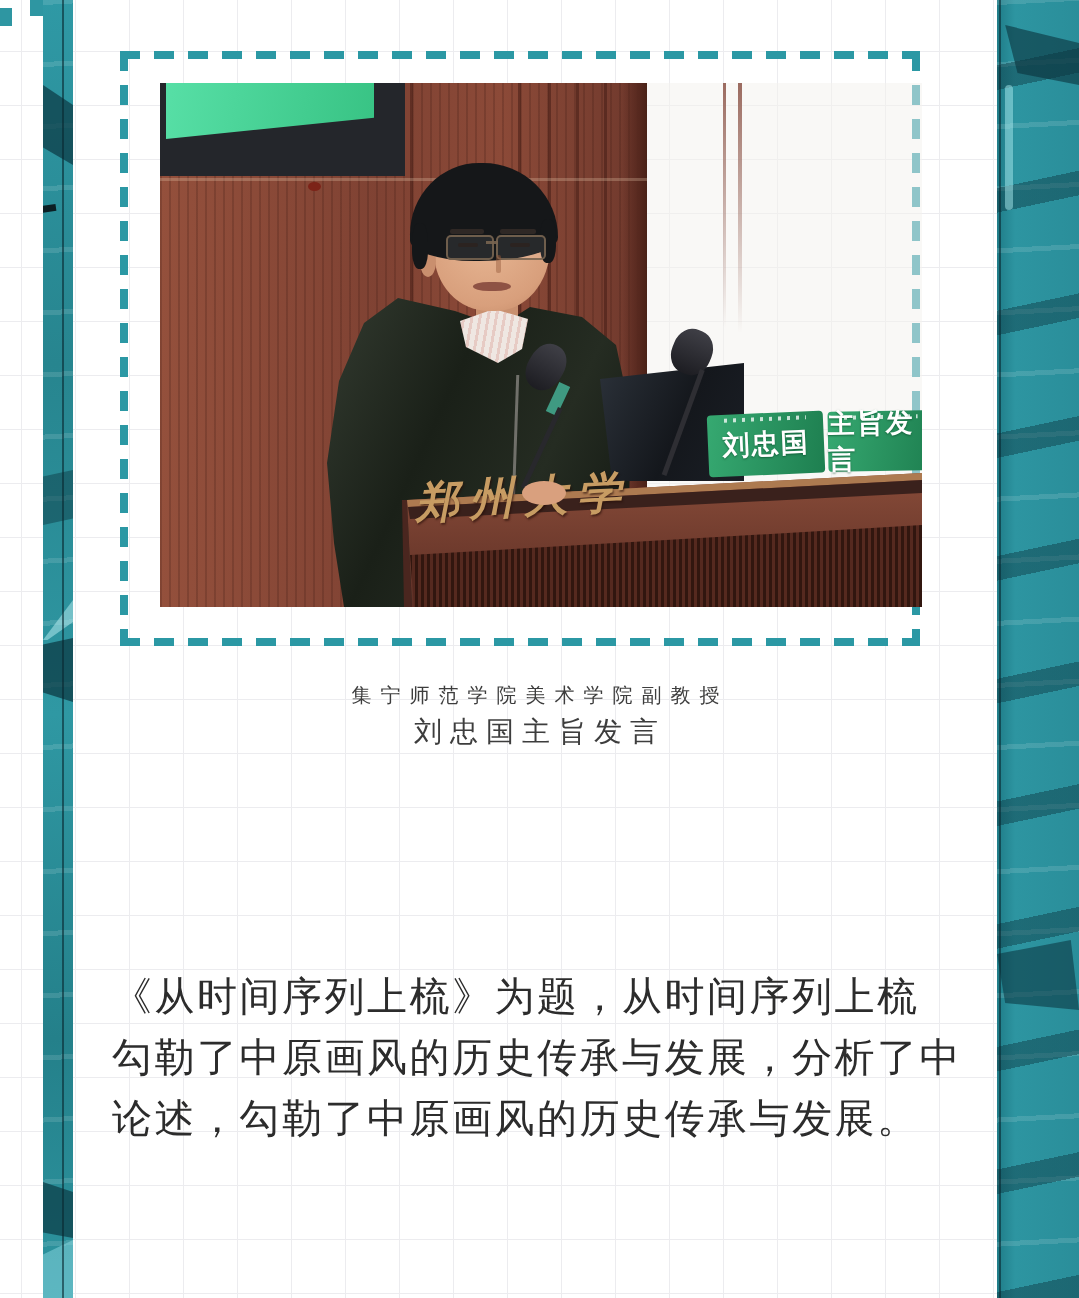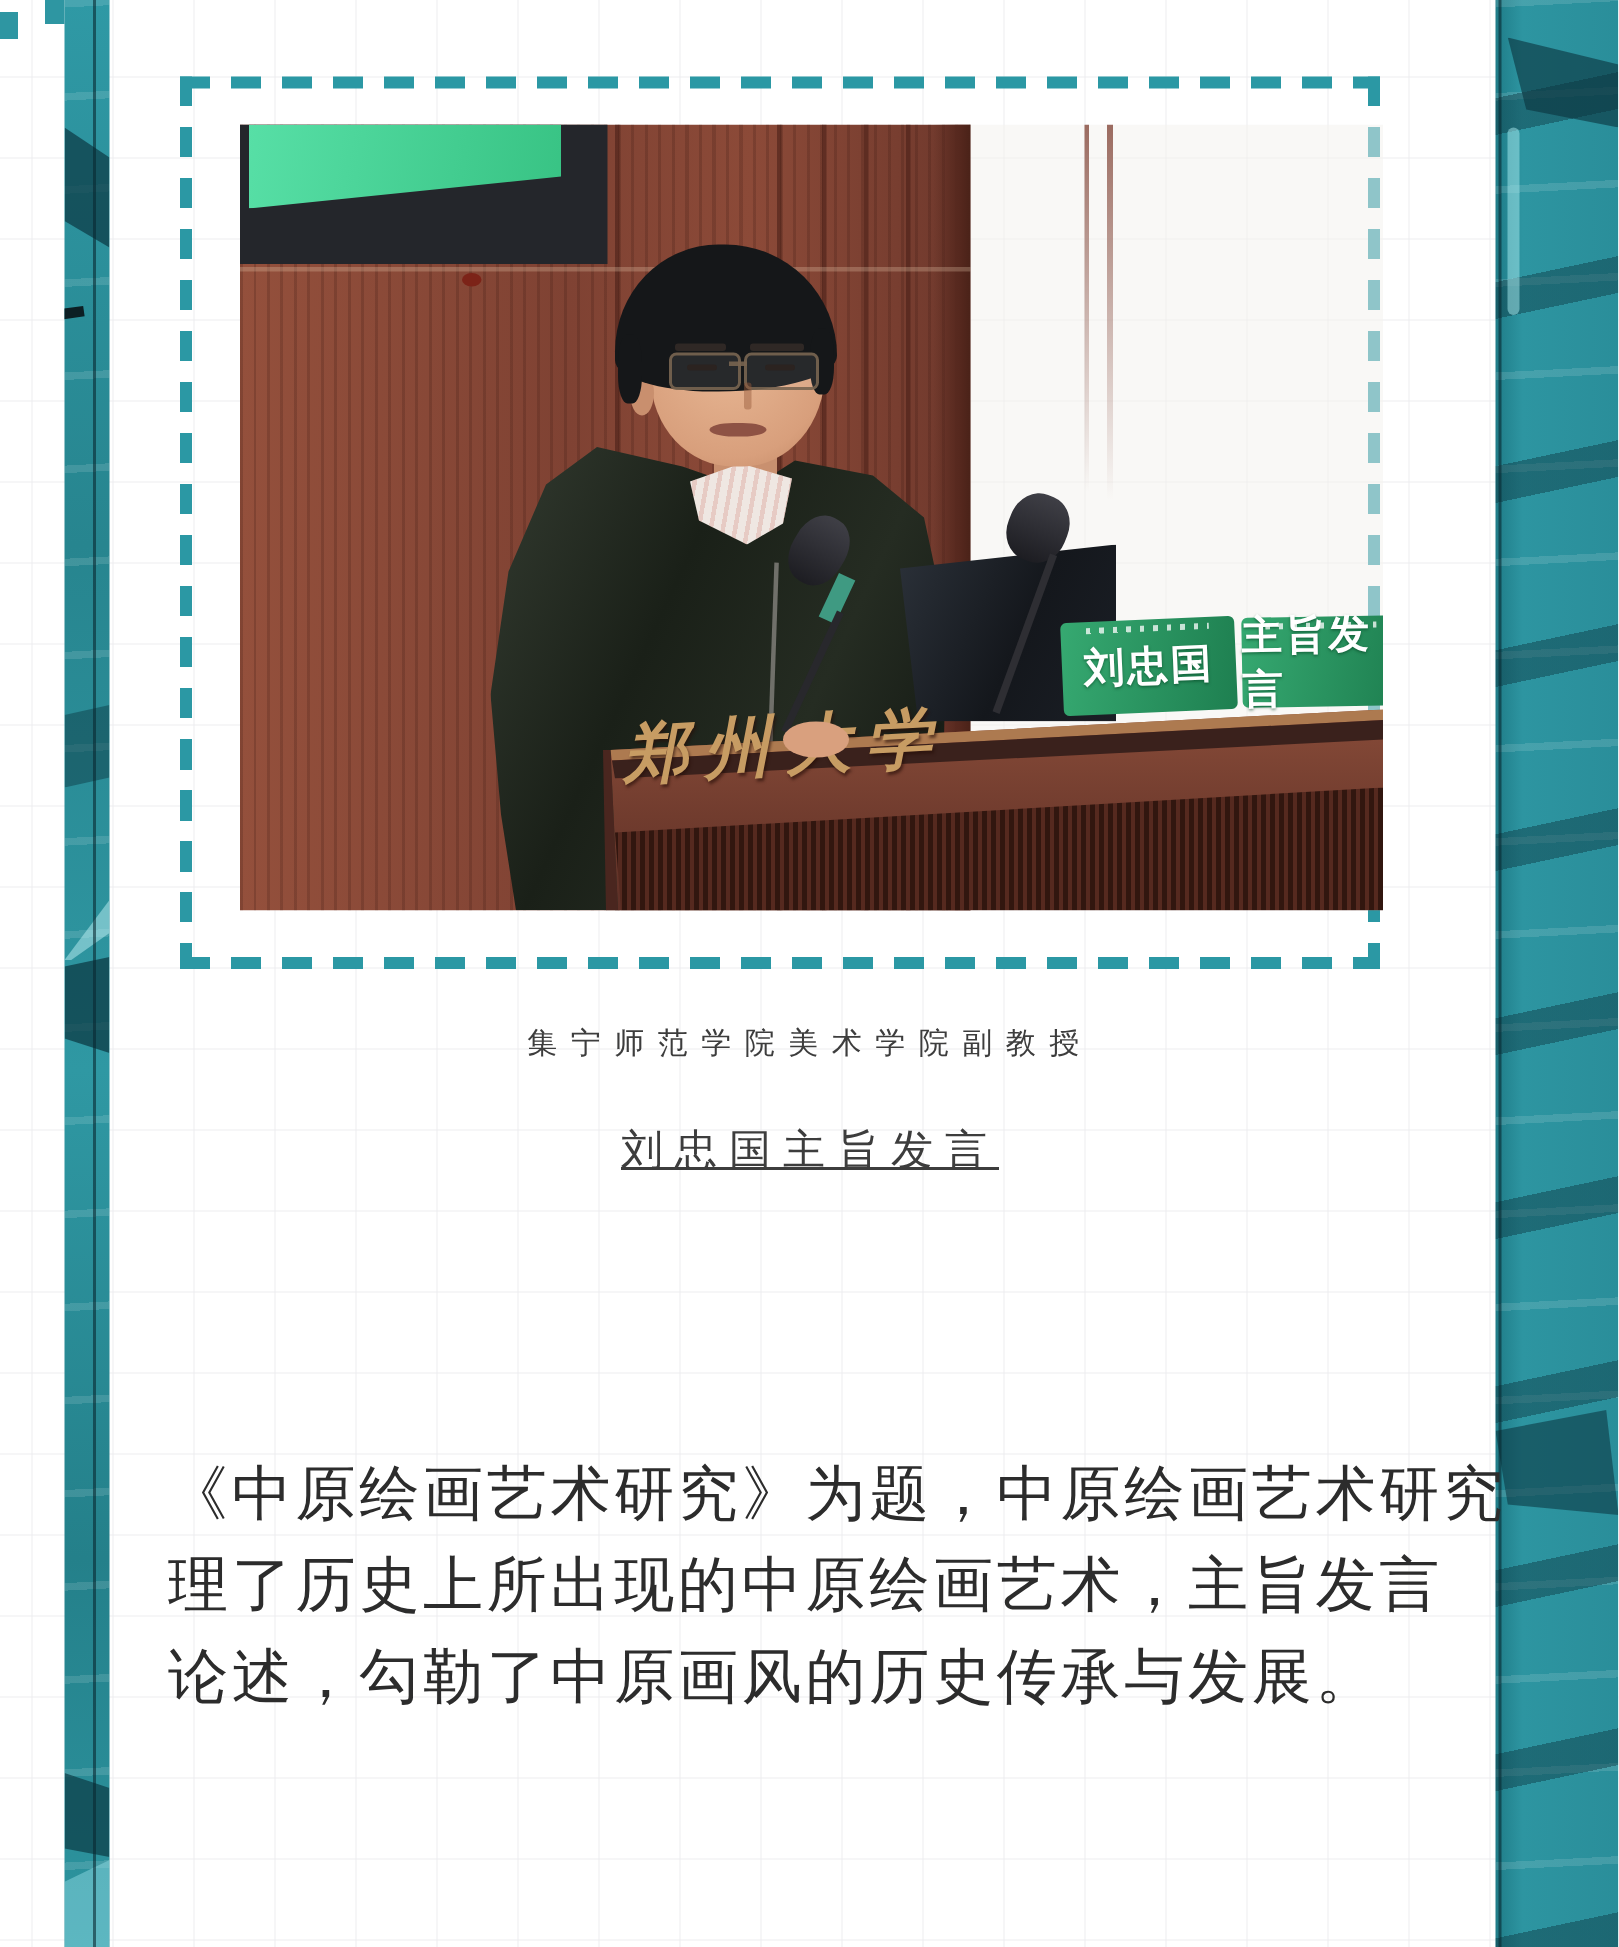--- a/index.html
+++ b/index.html
@@ -111,21 +111,21 @@
     color:#fff;font-weight:bold;font-size:27px;letter-spacing:2px;
     text-shadow:0 1px 2px rgba(0,60,30,0.55);}
   .placard::before{content:"";position:absolute;top:4px;left:15%;width:70%;height:4px;
     background:repeating-linear-gradient(90deg,rgba(255,255,255,0.75) 0 3px,transparent 3px 9px);}
   .placard-left{left:548px;top:330px;width:116px;height:62px;transform:rotate(-2.5deg);}
   .placard-right{left:668px;top:328px;width:106px;height:60px;transform:rotate(-1deg);}
 
   
   .caption{left:85px;width:910px;text-align:center;color:#3d3d3d;}
   .caption-1{top:682px;font-size:20px;letter-spacing:9px;}
-  .caption-2{top:748px;font-size:28px;letter-spacing:8px;text-decoration:underline;}
+  .caption-2{top:713px;font-size:28px;letter-spacing:8px;}
   .body-text{left:112px;top:966px;width:860px;font-size:40px;line-height:61px;
     letter-spacing:2.5px;color:#2c2c2c;}
   .body-text .line{white-space:nowrap;}
   .body-text .line.indent{text-indent:85px;}
 </style>
 </head>
 <body>
 
 <div class="page">
 
@@ -218,18 +218,18 @@
     </div>
     <div class="abs placard placard-right">
       <span>主旨发言</span>
     </div>
   </div>
 
   <div class="abs caption caption-1">集宁师范学院美术学院副教授</div>
   <div class="abs caption caption-2">刘忠国主旨发言</div>
 
   <div class="abs body-text">
-    <div class="line">《中原绘画艺术研究》为题，中原绘画艺术研究</div>
-    <div class="line">理了历史上所出现的中原绘画艺术，主旨发言</div>
+    <div class="line">《从时间序列上梳》为题，从时间序列上梳</div>
+    <div class="line">勾勒了中原画风的历史传承与发展，分析了中</div>
     <div class="line">论述，勾勒了中原画风的历史传承与发展。</div>
   </div>
 
 </div>
 
 </body></html>

